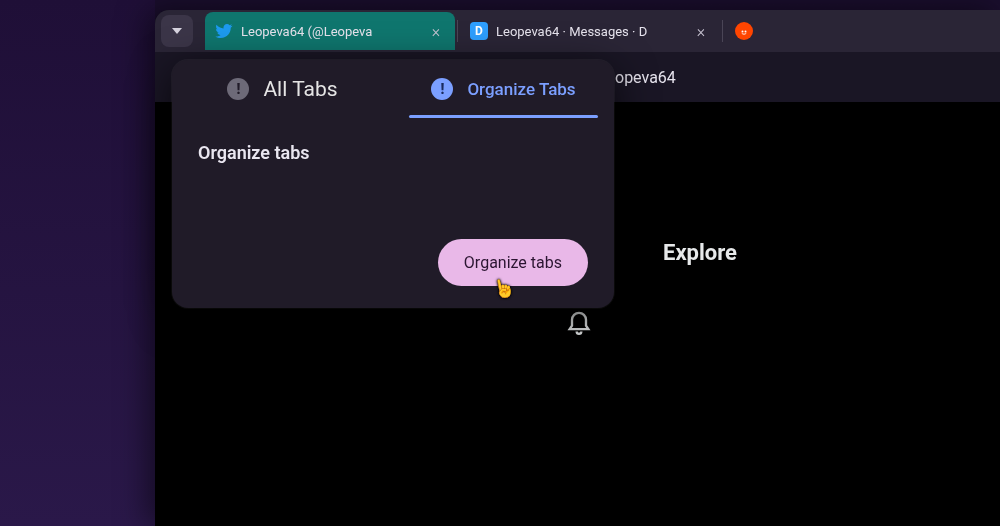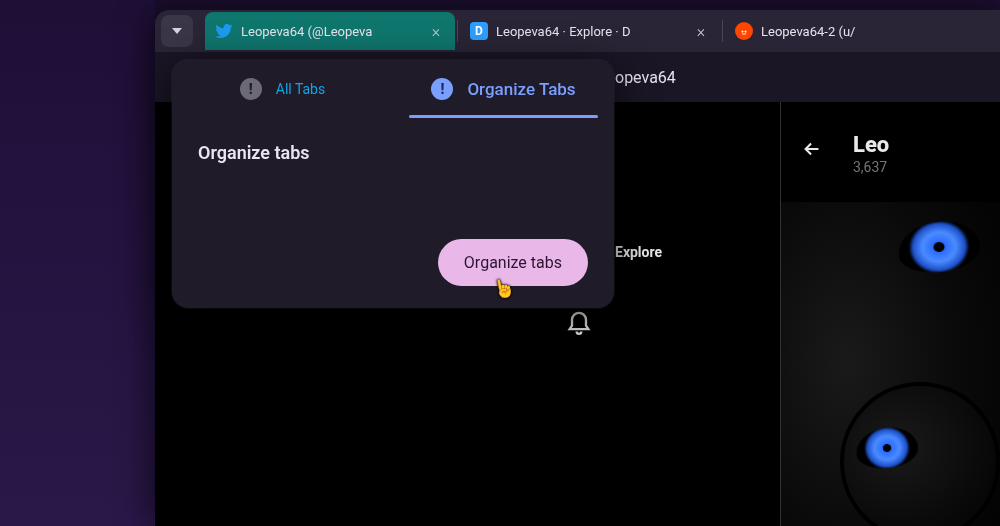--- a/index.html
+++ b/index.html
@@ -16,40 +16,40 @@
     .tab-favicon { flex: 0 0 18px; height: 18px; display: flex; align-items: center; justify-content: center; }
     .tab-title { color: #e6e3ed; font-size: 13px; white-space: nowrap; overflow: hidden; text-overflow: ellipsis; flex: 1; }
     .tab-close { color: #c9c5d3; font-size: 16px; flex: 0 0 18px; text-align: center; cursor: pointer; font-weight: 300; }
     .tab-sep { width: 1px; height: 22px; background: #4a4556; margin: 0 2px; }
     .addressbar { height: 50px; background: #1a1625; display: flex; align-items: center; padding: 0 20px; color: #e6e3ed; font-size: 16px; }
     .content { position: absolute; top: 92px; left: 0; right: 0; bottom: 0; background: #000; display: flex; }
     .twitter-nav { flex: 0 0 625px; padding-left: 410px; padding-top: 0; }
     .nav-item { display: flex; align-items: center; gap: 22px; height: 78px; color: #e7e9ea; cursor: pointer; }
     .nav-icon { width: 28px; height: 28px; display: flex; align-items: center; justify-content: center; }
     .nav-icon svg { width: 28px; height: 28px; stroke: #e7e9ea; fill: none; stroke-width: 2; }
-    .nav-label { font-size: 14px; font-weight: 400; }
+    .nav-label { font-size: 22px; font-weight: 400; padding-left: 48px; }
     .nav-item.bold .nav-label { font-weight: 700; }
     .profile-pane { flex: 1; border-left: 1px solid #2f3336; padding-top: 30px; position: relative; color: #e7e9ea; min-width: 0; }
     .profile-header { display: flex; align-items: flex-start; gap: 30px; padding-left: 20px; }
     .back-arrow { width: 22px; height: 22px; display: flex; align-items: center; justify-content: center; margin-top: 6px; cursor: pointer; }
     .back-arrow svg { stroke: #e7e9ea; stroke-width: 2.2; fill: none; }
     .pname { font-size: 22px; font-weight: 800; }
     .pposts { font-size: 14px; color: #71767b; margin-top: 2px; }
     .banner { position: absolute; top: 100px; left: 0; right: 0; height: 400px; background: radial-gradient(ellipse at 30% 40%, #1a1a1a 0%, #0a0a0a 50%, #000 100%); overflow: hidden; }
     .eye { position: absolute; width: 82px; height: 50px; background: radial-gradient(ellipse 45% 65% at 50% 50%, #000 0%, #000 14%, #2b6cff 16%, #4a8bff 45%, #1e52cc 70%, #000 82%); border-radius: 50% 45% 48% 50% / 60% 55% 45% 40%; transform: rotate(-6deg); filter: blur(0.4px); }
     .eye1 { right: 20px; top: 20px; }
     .avatar { position: absolute; right: 0; top: 280px; width: 160px; height: 160px; border-radius: 50%; border: 4px solid #000; overflow: hidden; background: radial-gradient(ellipse at 35% 40%, #1a1a1a 0%, #0a0a0a 60%, #000 100%); }
     .eye2 { left: 12px; top: 42px; width: 62px; height: 40px; }
     
     .panel { position: absolute; left: 172px; top: 60px; width: 442px; height: 248px; background: #201b28; border-radius: 16px; box-shadow: 0 10px 40px rgba(0,0,0,0.7), 0 0 0 1px rgba(255,255,255,0.06); z-index: 50; padding: 0; overflow: hidden; }
     .panel-tabs { display: flex; height: 58px; align-items: stretch; }
     .ptab { flex: 1; display: flex; align-items: center; justify-content: center; gap: 14px; cursor: pointer; position: relative; }
     .ptab-icon { width: 22px; height: 22px; border-radius: 50%; display: flex; align-items: center; justify-content: center; font-weight: 900; font-size: 14px; }
     .ptab-all .ptab-icon { background: #6d6a78; color: #201b28; }
-    .ptab-all .ptab-label { color: #0ea5e9; font-size: 14px; }
+    .ptab-all .ptab-label { color: #e5e5e5; font-size: 21px; }
     .ptab-org .ptab-icon { background: #7b9fff; color: #1a2a5c; }
     .ptab-org .ptab-label { color: #7b9fff; font-size: 17px; font-weight: 500; }
     .ptab-org::after { content: ""; position: absolute; bottom: 0; left: 16px; right: 16px; height: 3px; background: #7b9fff; border-radius: 2px; }
     .panel-body { padding: 24px 26px 0 26px; }
     .panel-title { color: #e9e6f0; font-size: 18px; font-weight: 600; margin-bottom: 12px; }
     .panel-desc { color: #b1adb9; font-size: 15px; line-height: 1.4; }
     .panel-footer { position: absolute; bottom: 22px; right: 26px; }
     .org-btn { background: #e9b8e8; color: #2b1531; border: none; border-radius: 28px; padding: 14px 26px; font-size: 16px; font-weight: 400; cursor: pointer; }
     .cursor-hand { position: absolute; left: 493px; top: 278px; z-index: 60; font-size: 18px; color: #fff; text-shadow: 0 0 3px #000, 0 0 2px #000; transform: scaleX(-1) rotate(12deg); pointer-events: none; }
     .twitter-bird svg { width: 18px; height: 18px; fill: #1d9bf0; }
@@ -79,37 +79,36 @@
         <span class="tab-title">Leopeva64 (@Leopeva</span>
         <span class="tab-close">×</span>
       </div>
 
       <div class="tab-sep"></div>
 
       <div class="tab inactive">
         <span class="tab-favicon">
             <span class="disqus-ico">D</span>
           </span>
-        <span class="tab-title">Leopeva64 · Explore · D</span>
+        <span class="tab-title">Leopeva64 · Messages · D</span>
         <span class="tab-close">×</span>
       </div>
 
       <div class="tab-sep"></div>
 
       <div class="tab inactive" style="width:200px">
         <span class="tab-favicon">
           <span class="reddit-ico">
               <svg viewBox="0 0 24 24">
                 <circle cx="9" cy="13" r="2"></circle>
                 <circle cx="15" cy="13" r="2"></circle>
                 <path d="M8 17c2 2 6 2 8 0" stroke="#fff" stroke-width="1.8" fill="none" stroke-linecap="round"></path>
               </svg>
             </span>
         </span>
-        <span class="tab-title">Leopeva64-2 (u/</span>
       </div>
     </div>
 
     <div class="addressbar">
       <span style="margin-left:440px">opeva64</span>
     </div>
 
     <div class="content">
       <div class="twitter-nav">
 
@@ -127,40 +126,20 @@
           <span class="nav-icon">
             <svg viewBox="0 0 24 24">
                 <path d="M18 16v-5a6 6 0 10-12 0v5l-2 3h16l-2-3z"></path>
                 <path d="M10 21a2 2 0 004 0"></path>
               </svg>
           </span>
         </div>
 
       </div>
 
-      <div class="profile-pane">
-        <div class="profile-header">
-          <span class="back-arrow">
-            <svg viewBox="0 0 24 24">
-                <path d="M19 12H5"></path>
-                <path d="M11 18l-6-6 6-6"></path>
-              </svg>
-          </span>
-          <div>
-            <div class="pname">Leo</div>
-            <div class="pposts">3,637</div>
-          </div>
-        </div>
-        <div class="banner">
-          <div class="eye eye1"></div>
-        </div>
-        <div class="avatar">
-          <div class="eye eye2"></div>
-        </div>
-      </div>
     </div>
   </div>
 
   <div class="panel">
     <div class="panel-tabs">
       <div class="ptab ptab-all">
         <span class="ptab-icon">!</span>
         <span class="ptab-label">All Tabs</span>
       </div>
       <div class="ptab ptab-org">

